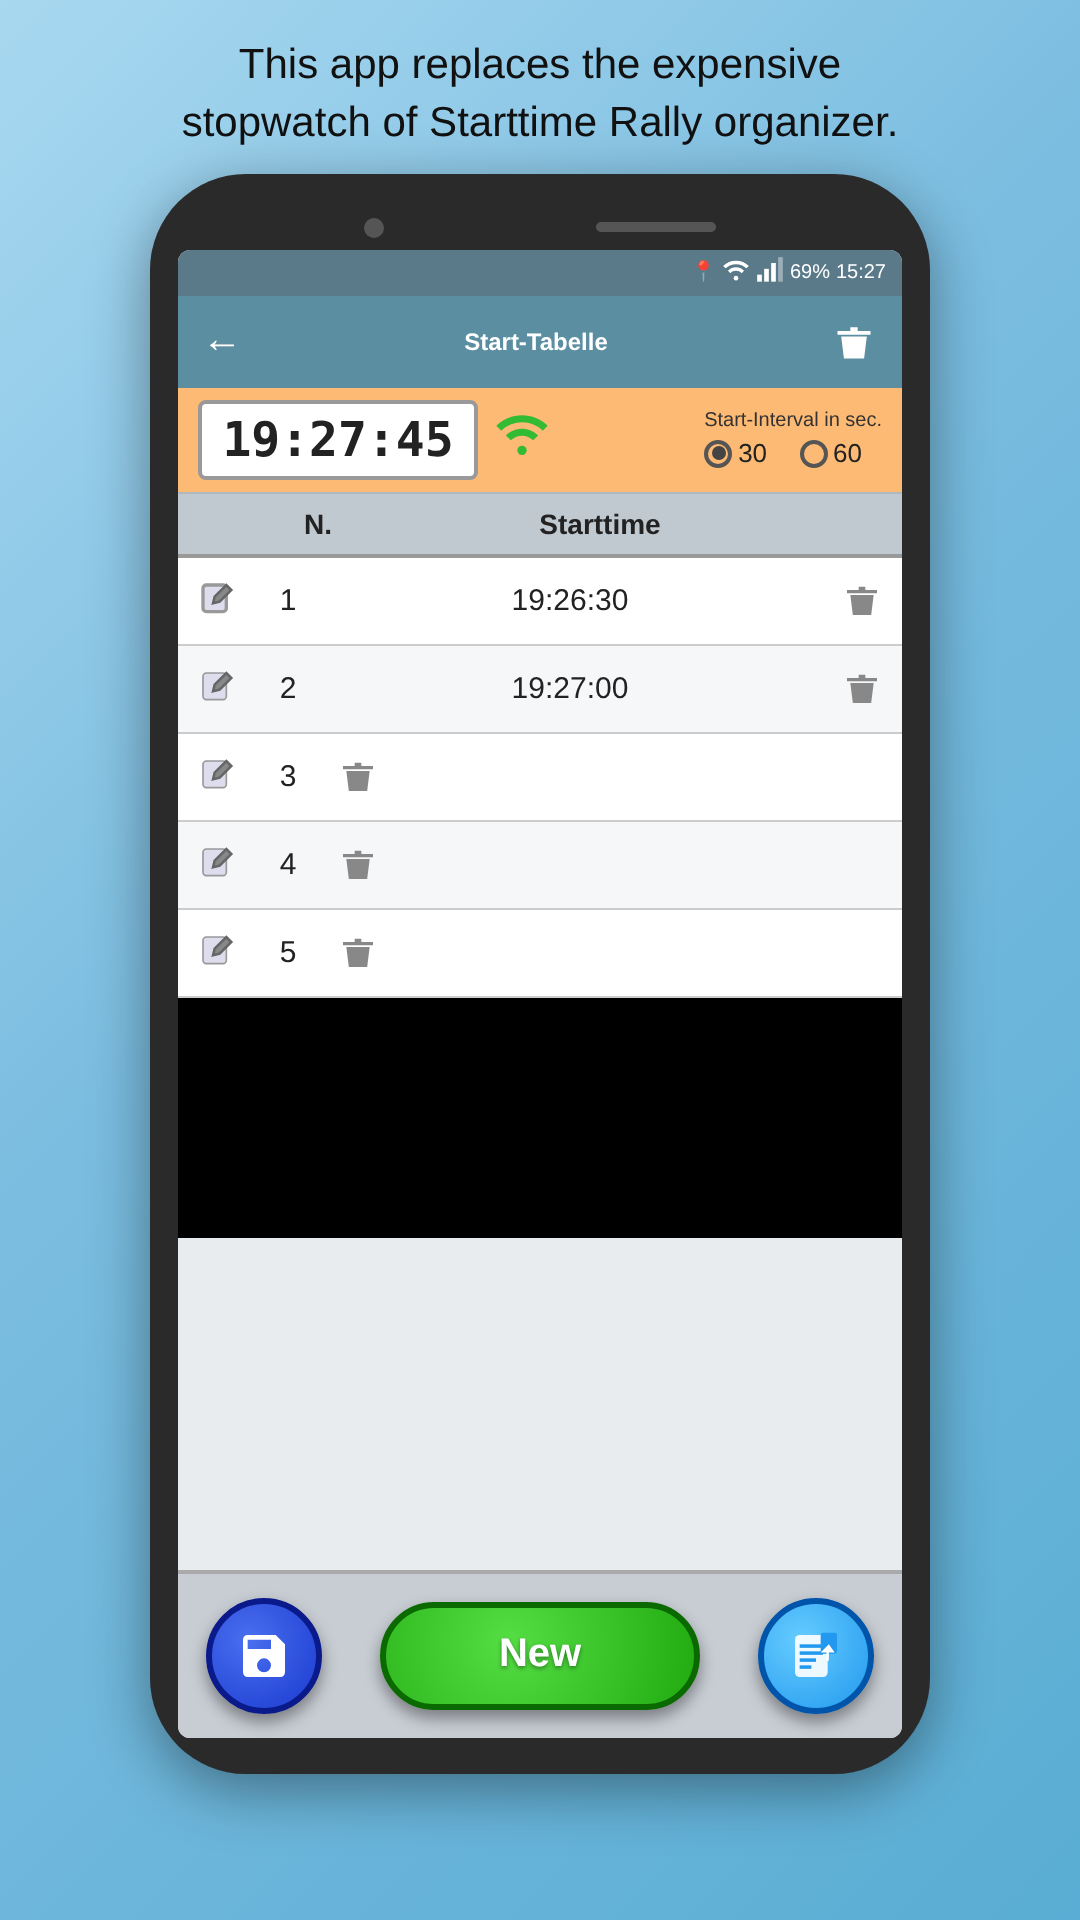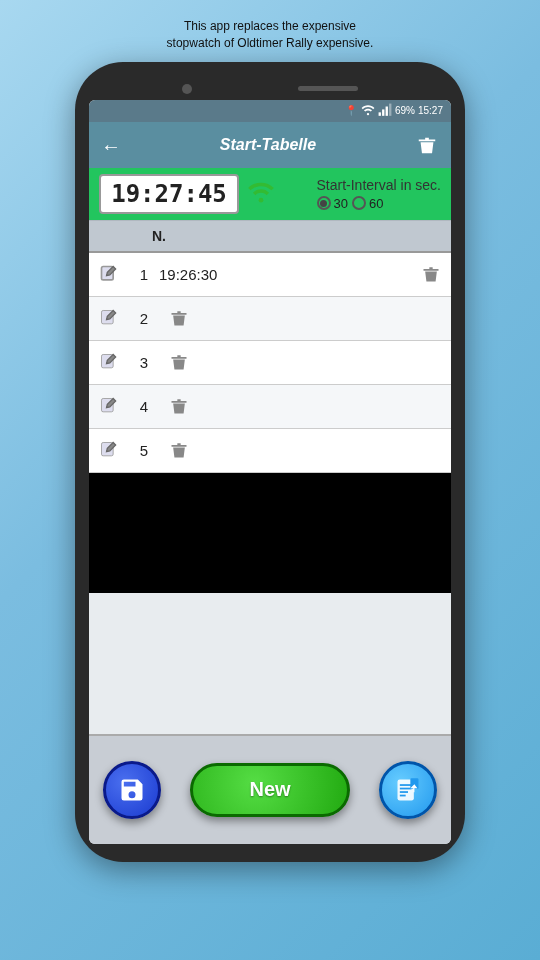--- a/index.html
+++ b/index.html
@@ -11,21 +11,21 @@
       display: flex;
       flex-direction: column;
       align-items: center;
       justify-content: flex-start;
       font-family: Arial, sans-serif;
       overflow: hidden;
     }
 
     .top-text {
       text-align: center;
-      font-size: 12px;
+      font-size: 21px;
       color: #111;
       padding: 18px 30px 10px;
       line-height: 1.4;
     }
 
     .phone-outer {
       width: 390px;
       height: 800px;
       background: #2a2a2a;
       border-radius: 48px;
@@ -68,23 +68,22 @@
       background: #5a8ea0;
       color: white;
       display: flex;
       align-items: center;
       justify-content: space-between;
       padding: 10px 12px;
       min-height: 46px;
     }
 
     .app-bar-title {
-      font-size: 16px;
+      font-size: 12px;
       font-weight: bold;
-      font-style: italic;
     }
 
     .back-arrow {
       font-size: 20px;
       cursor: pointer;
     }
 
     .trash-icon-btn {
       width: 24px;
       height: 24px;
@@ -93,21 +92,21 @@
       align-items: center;
       justify-content: center;
     }
 
     .trash-svg {
       fill: white;
     }
 
     
     .time-row {
-      background: #22c55e;
+      background: #fdba74;
       display: flex;
       align-items: center;
       padding: 6px 10px;
       gap: 8px;
       border-bottom: 1px solid #b0b8c0;
     }
 
     .time-display {
       background: white;
       border: 2px solid #999;
@@ -122,29 +121,29 @@
     }
 
     .interval-section {
       display: flex;
       flex-direction: column;
       align-items: flex-start;
       margin-left: auto;
     }
 
     .interval-label {
-      font-size: 14px;
+      font-size: 10px;
       color: #333;
       margin-bottom: 3px;
     }
 
     .interval-options {
       display: flex;
       align-items: center;
-      gap: 4px;
+      gap: 16px;
     }
 
     .radio-option {
       display: flex;
       align-items: center;
       gap: 3px;
       font-size: 13px;
       color: #222;
     }
 
@@ -219,21 +218,21 @@
 
     .row-num {
       width: 30px;
       text-align: center;
       font-size: 15px;
       color: #222;
     }
 
     .row-time {
       flex: 1;
-      text-align: left;
+      text-align: center;
       font-size: 15px;
       color: #222;
     }
 
     .row-delete {
       width: 40px;
       display: flex;
       align-items: center;
       justify-content: center;
       cursor: pointer;
@@ -277,21 +276,21 @@
       border: 3px solid #0a6a00;
       display: flex;
       align-items: center;
       justify-content: center;
       cursor: pointer;
       box-shadow: 0 4px 8px rgba(0,0,0,0.4);
       font-size: 20px;
       font-weight: bold;
       color: white;
       text-shadow: 0 1px 2px rgba(0,0,0,0.4);
-      margin: 17px 14px;
+      margin: 4px 14px;
     }
 
     .btn-export {
       width: 58px;
       height: 58px;
       background: radial-gradient(circle at 35% 35%, #66ccff, #2299ee);
       border-radius: 50%;
       border: 3px solid #0055aa;
       display: flex;
       align-items: center;
@@ -345,21 +344,21 @@
       background: #555;
       border-radius: 3px;
     }
 
   </style>
 </head>
 <body>
 
 <div class="top-text">
   <span>This app replaces the expensive</span><br>
-  <span>stopwatch of Oldtimer Rally expensive.</span>
+  <span>stopwatch of Starttime Rally organizer.</span>
 </div>
 
 <div class="phone-outer">
   <div class="phone-top-decor">
     <div class="dot-cam"></div>
     <div class="speaker-bar"></div>
   </div>
 
   <div class="phone-screen">
 
@@ -418,20 +417,21 @@
             <div class="radio-circle"></div>
             <span>60</span>
           </div>
         </div>
       </div>
     </div>
 
     <div class="table-header">
       <div style="width:40px;"></div>
       <div class="th-n">N.</div>
+      <div class="th-starttime">Starttime</div>
       <div style="width:40px;"></div>
     </div>
 
     <div class="table-body">
 
       <div class="table-row">
         <div class="row-edit">
           <svg class="edit-icon-svg" viewBox="0 0 24 24" fill="none" stroke="#555" stroke-width="2">
             <rect x="3" y="3" width="14" height="16" rx="2" fill="#dde" stroke="#999"></rect>
             <path d="M9 14l1-4 7-7 3 3-7 7-4 1z" fill="#888" stroke="#666" stroke-width="1.5"></path>
@@ -447,20 +447,21 @@
       </div>
 
       <div class="table-row">
         <div class="row-edit">
           <svg class="edit-icon-svg" viewBox="0 0 24 24">
             <rect x="3" y="3" width="14" height="16" rx="2" fill="#dde" stroke="#999"></rect>
             <path d="M9 14l1-4 7-7 3 3-7 7-4 1z" fill="#888" stroke="#666" stroke-width="1.5"></path>
           </svg>
         </div>
         <div class="row-num">2</div>
+        <div class="row-time">19:27:00</div>
         <div class="row-delete">
           <svg class="trash-small-svg" viewBox="0 0 24 24" fill="#888">
             <path d="M3 6h18v2H3V6zm2 3h14l-1.5 12H6.5L5 9zm5-5h4v2h-4V4z"></path>
           </svg>
         </div>
       </div>
 
       <div class="table-row">
         <div class="row-edit">
           <svg class="edit-icon-svg" viewBox="0 0 24 24">

